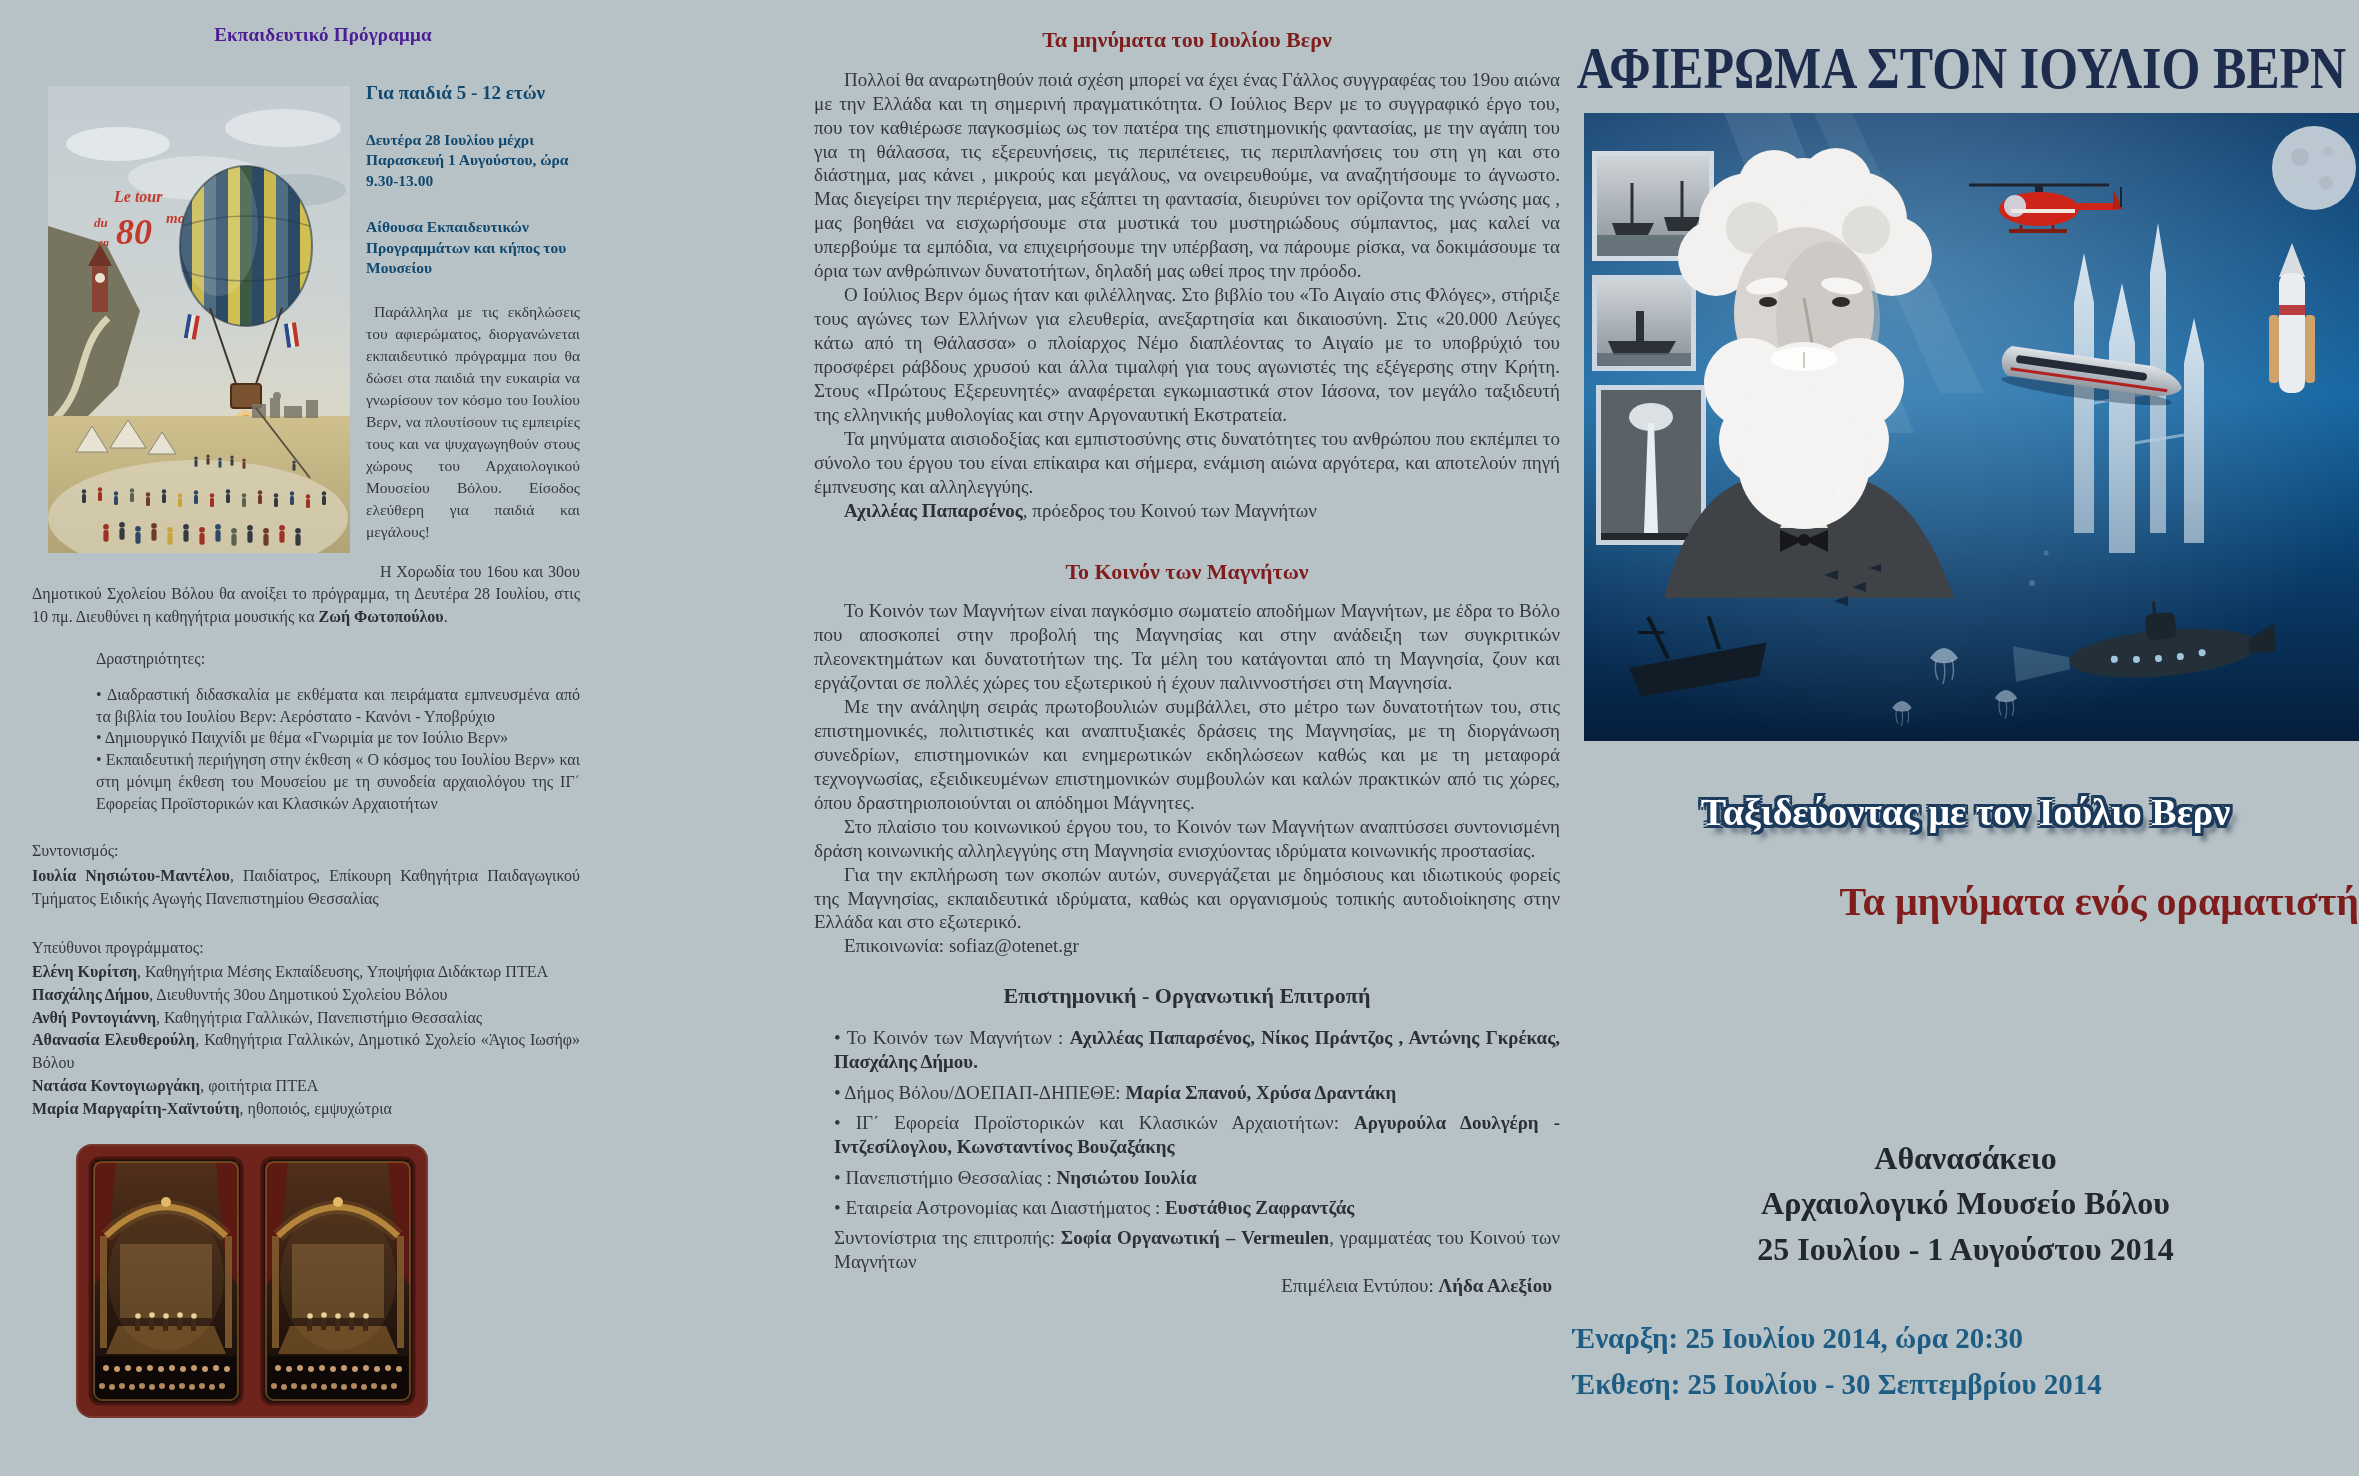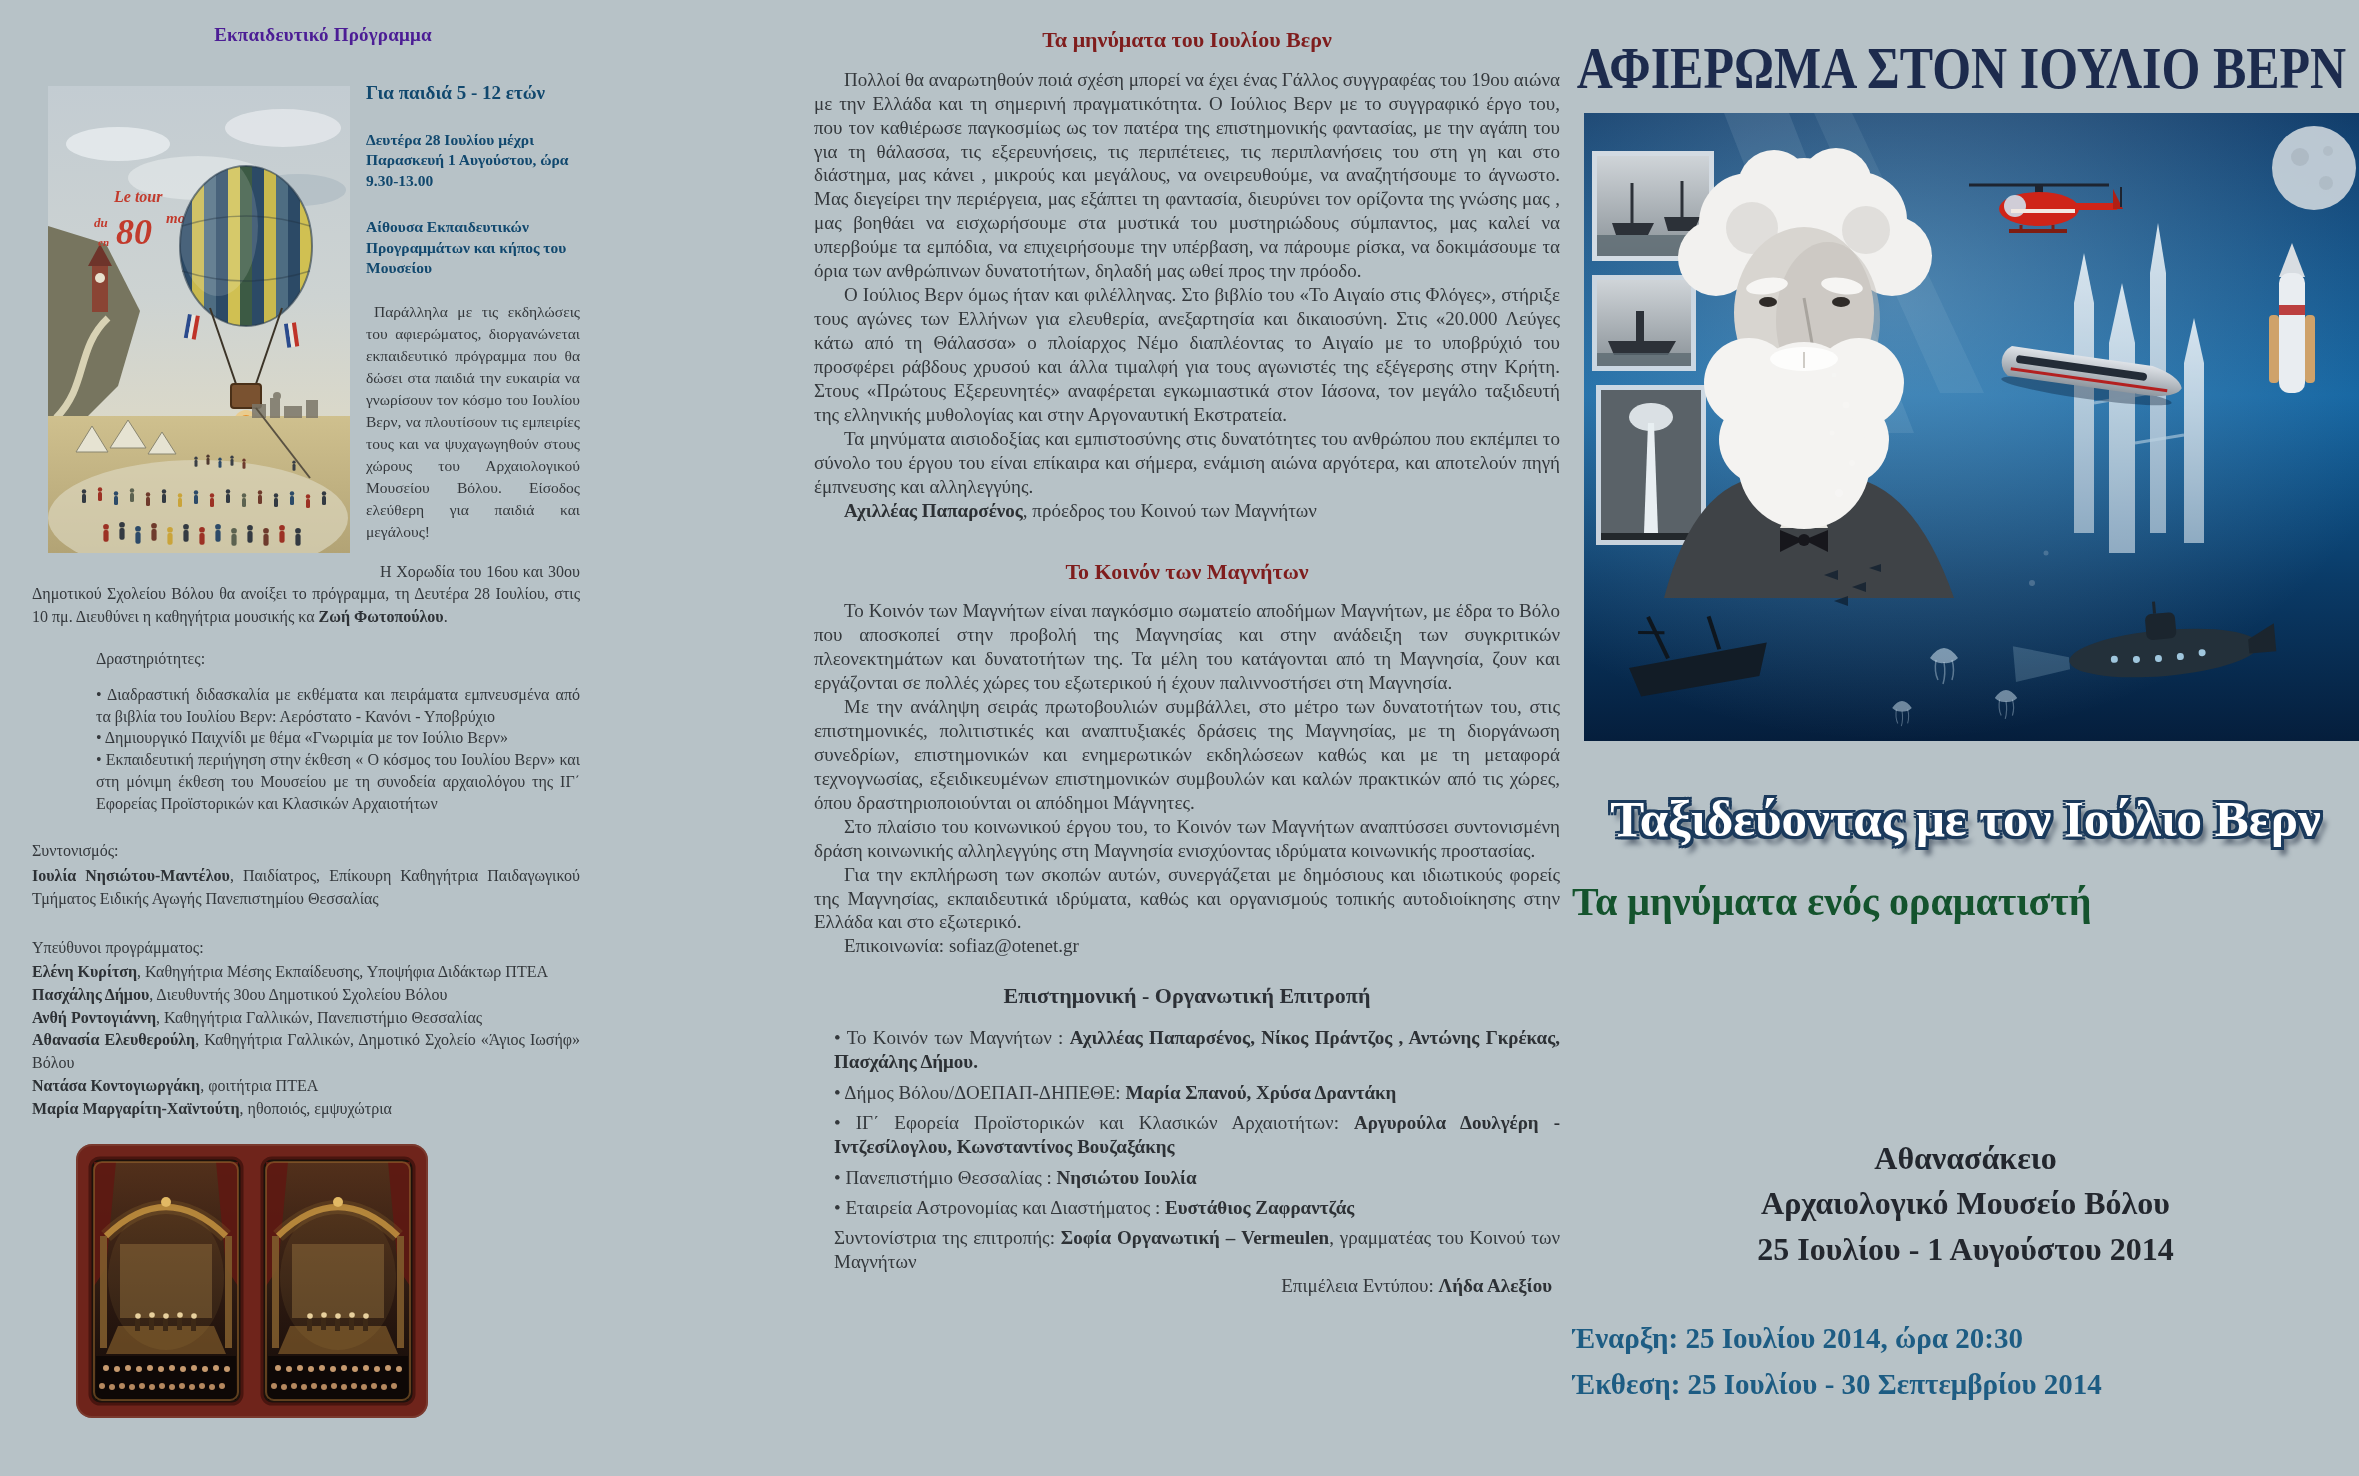--- a/index.html
+++ b/index.html
@@ -45,27 +45,27 @@
   .coordline{text-indent:0 !important;margin-top:6px;padding-left:20px;}
   .credits{text-align:right;margin-top:26px;text-indent:0 !important;padding-right:8px;}
   .committee-list{margin-top:16px;}
 
   
   #right{left:1572px;width:787px;}
   .masthead{position:absolute;top:34px;left:0;right:8px;text-align:center;white-space:nowrap;
             font-size:50px;font-weight:bold;color:#1d2b4d;transform:scaleY(1.18);
             transform-origin:top center;}
   .collage{position:absolute;top:113px;left:12px;width:775px;height:628px;}
-  .tag1{position:absolute;top:790px;left:0;right:0;text-align:center;font-size:51px;font-weight:bold;
+  .tag1{position:absolute;top:790px;left:0;right:0;text-align:center;font-size:38px;font-weight:bold;
         color:#ffffff;
         text-shadow:-3px -3px 0 #1b3a5c,3px -3px 0 #1b3a5c,-3px 3px 0 #1b3a5c,3px 3px 0 #1b3a5c,
                     -3px 0 0 #1b3a5c,3px 0 0 #1b3a5c,0 -3px 0 #1b3a5c,0 3px 0 #1b3a5c,
                     6px 8px 5px rgba(25,38,58,.55);}
-  .tag2{position:absolute;top:878px;left:0;right:0;text-align:left;font-size:40px;font-weight:bold;
-        color:#14532d;}
+  .tag2{position:absolute;top:878px;left:0;right:0;text-align:right;font-size:40px;font-weight:bold;
+        color:#7f1d1d;}
   .venueblk{position:absolute;top:1136px;left:0;right:0;text-align:center;font-size:32px;
             font-weight:bold;color:#23272e;line-height:1.42;}
   .sched{position:absolute;top:1316px;left:0;right:0;text-align:left;font-size:29px;
          font-weight:bold;color:#1d5c83;line-height:1.58;}
 </style>
 </head>
 <body>
 
 <div class="page">
 

